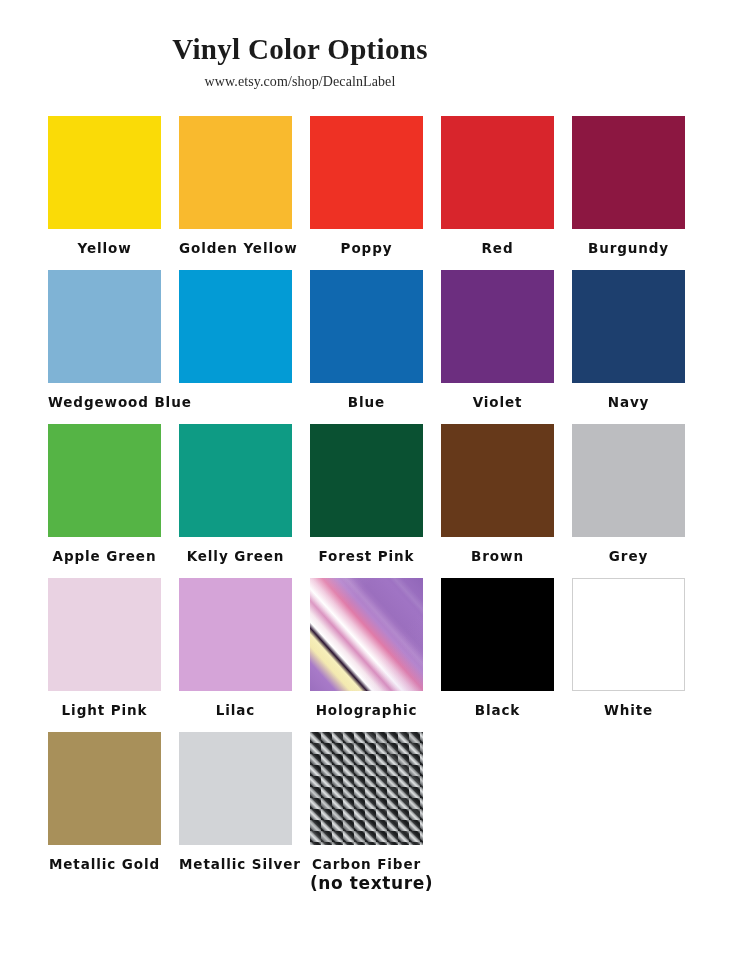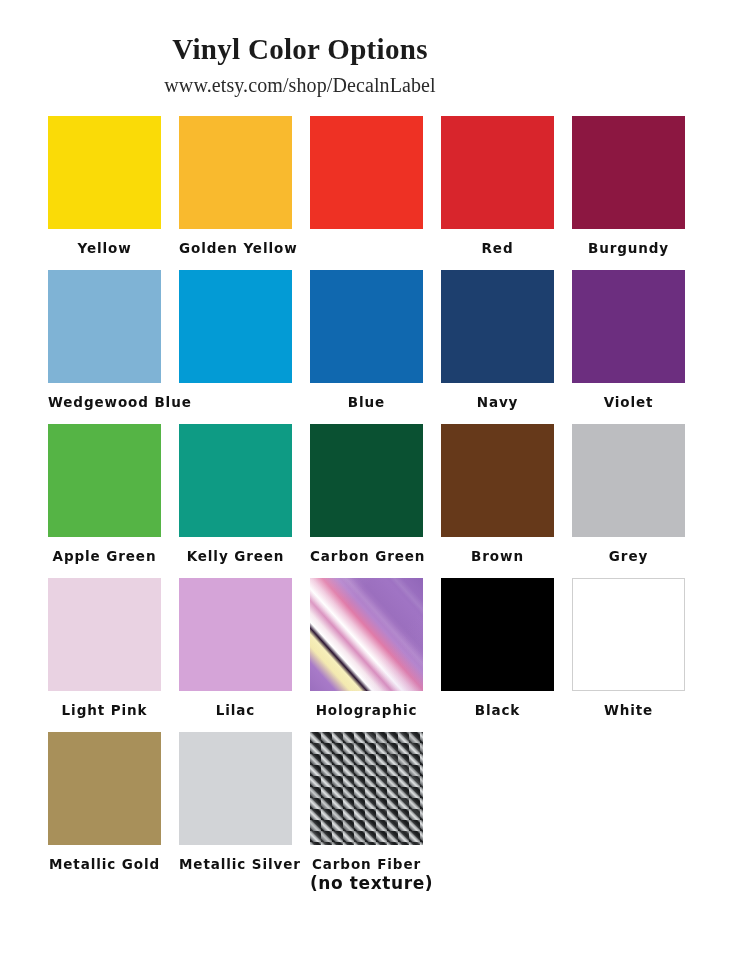--- a/index.html
+++ b/index.html
@@ -33,21 +33,21 @@
     font-family: "Liberation Serif", "DejaVu Serif", serif;
     font-size: 29px;
     font-weight: bold;
     color: #1b1b1b;
     letter-spacing: 0.3px;
     line-height: 1.1;
     margin: 0;
   }
   #page-subtitle {
     font-family: "Liberation Serif", "DejaVu Serif", serif;
-    font-size: 20px;
+    font-size: 14px;
     color: #2a2a2a;
     margin: 8px 0 0 0;
     letter-spacing: 0.1px;
   }
 
   
   #swatch-grid {
     position: absolute;
     left: 48px;
     top: 116px;
@@ -181,20 +181,21 @@
       <div class="swatch-cell">
         <div class="swatch-chip" title="Yellow" style="background-color: rgb(250, 219, 7);"></div>
         <span class="swatch-label"><span>Yellow</span></span>
       </div>
       <div class="swatch-cell">
         <div class="swatch-chip" title="Golden Yellow" style="background-color: rgb(249, 186, 46);"></div>
         <span class="swatch-label"><span>Golden Yellow</span></span>
       </div>
       <div class="swatch-cell">
         <div class="swatch-chip" title="Poppy" style="background-color: rgb(238, 49, 36);"></div>
+        <span class="swatch-label"><span>Poppy</span></span>
       </div>
       <div class="swatch-cell">
         <div class="swatch-chip" title="Red" style="background-color: rgb(216, 37, 44);"></div>
         <span class="swatch-label"><span>Red</span></span>
       </div>
       <div class="swatch-cell">
         <div class="swatch-chip" title="Burgundy" style="background-color: rgb(140, 23, 65);"></div>
         <span class="swatch-label"><span>Burgundy</span></span>
       </div>
       <div class="swatch-cell">
@@ -202,38 +203,38 @@
         <span class="swatch-label"><span>Wedgewood Blue</span></span>
       </div>
       <div class="swatch-cell">
         <div class="swatch-chip" title="Sky Blue" style="background-color: rgb(3, 155, 213);"></div>
       </div>
       <div class="swatch-cell">
         <div class="swatch-chip" title="Blue" style="background-color: rgb(16, 104, 175);"></div>
         <span class="swatch-label"><span>Blue</span></span>
       </div>
       <div class="swatch-cell">
+        <div class="swatch-chip" title="Violet" style="background-color: rgb(108, 46, 127);"></div>
+        <span class="swatch-label"><span>Violet</span></span>
+      </div>
+      <div class="swatch-cell">
         <div class="swatch-chip" title="Navy" style="background-color: rgb(29, 63, 110);"></div>
         <span class="swatch-label"><span>Navy</span></span>
       </div>
       <div class="swatch-cell">
-        <div class="swatch-chip" title="Violet" style="background-color: rgb(108, 46, 127);"></div>
-        <span class="swatch-label"><span>Violet</span></span>
-      </div>
-      <div class="swatch-cell">
         <div class="swatch-chip" title="Apple Green" style="background-color: rgb(85, 180, 69);"></div>
         <span class="swatch-label"><span>Apple Green</span></span>
       </div>
       <div class="swatch-cell">
         <div class="swatch-chip" title="Kelly Green" style="background-color: rgb(14, 155, 132);"></div>
         <span class="swatch-label"><span>Kelly Green</span></span>
       </div>
       <div class="swatch-cell">
         <div class="swatch-chip" title="Forest Green" style="background-color: rgb(10, 81, 50);"></div>
-        <span class="swatch-label"><span>Carbon Green</span></span>
+        <span class="swatch-label"><span>Forest Pink</span></span>
       </div>
       <div class="swatch-cell">
         <div class="swatch-chip" title="Brown" style="background-color: rgb(102, 57, 26);"></div>
         <span class="swatch-label"><span>Brown</span></span>
       </div>
       <div class="swatch-cell">
         <div class="swatch-chip" title="Grey" style="background-color: rgb(188, 189, 192);"></div>
         <span class="swatch-label"><span>Grey</span></span>
       </div>
       <div class="swatch-cell">

